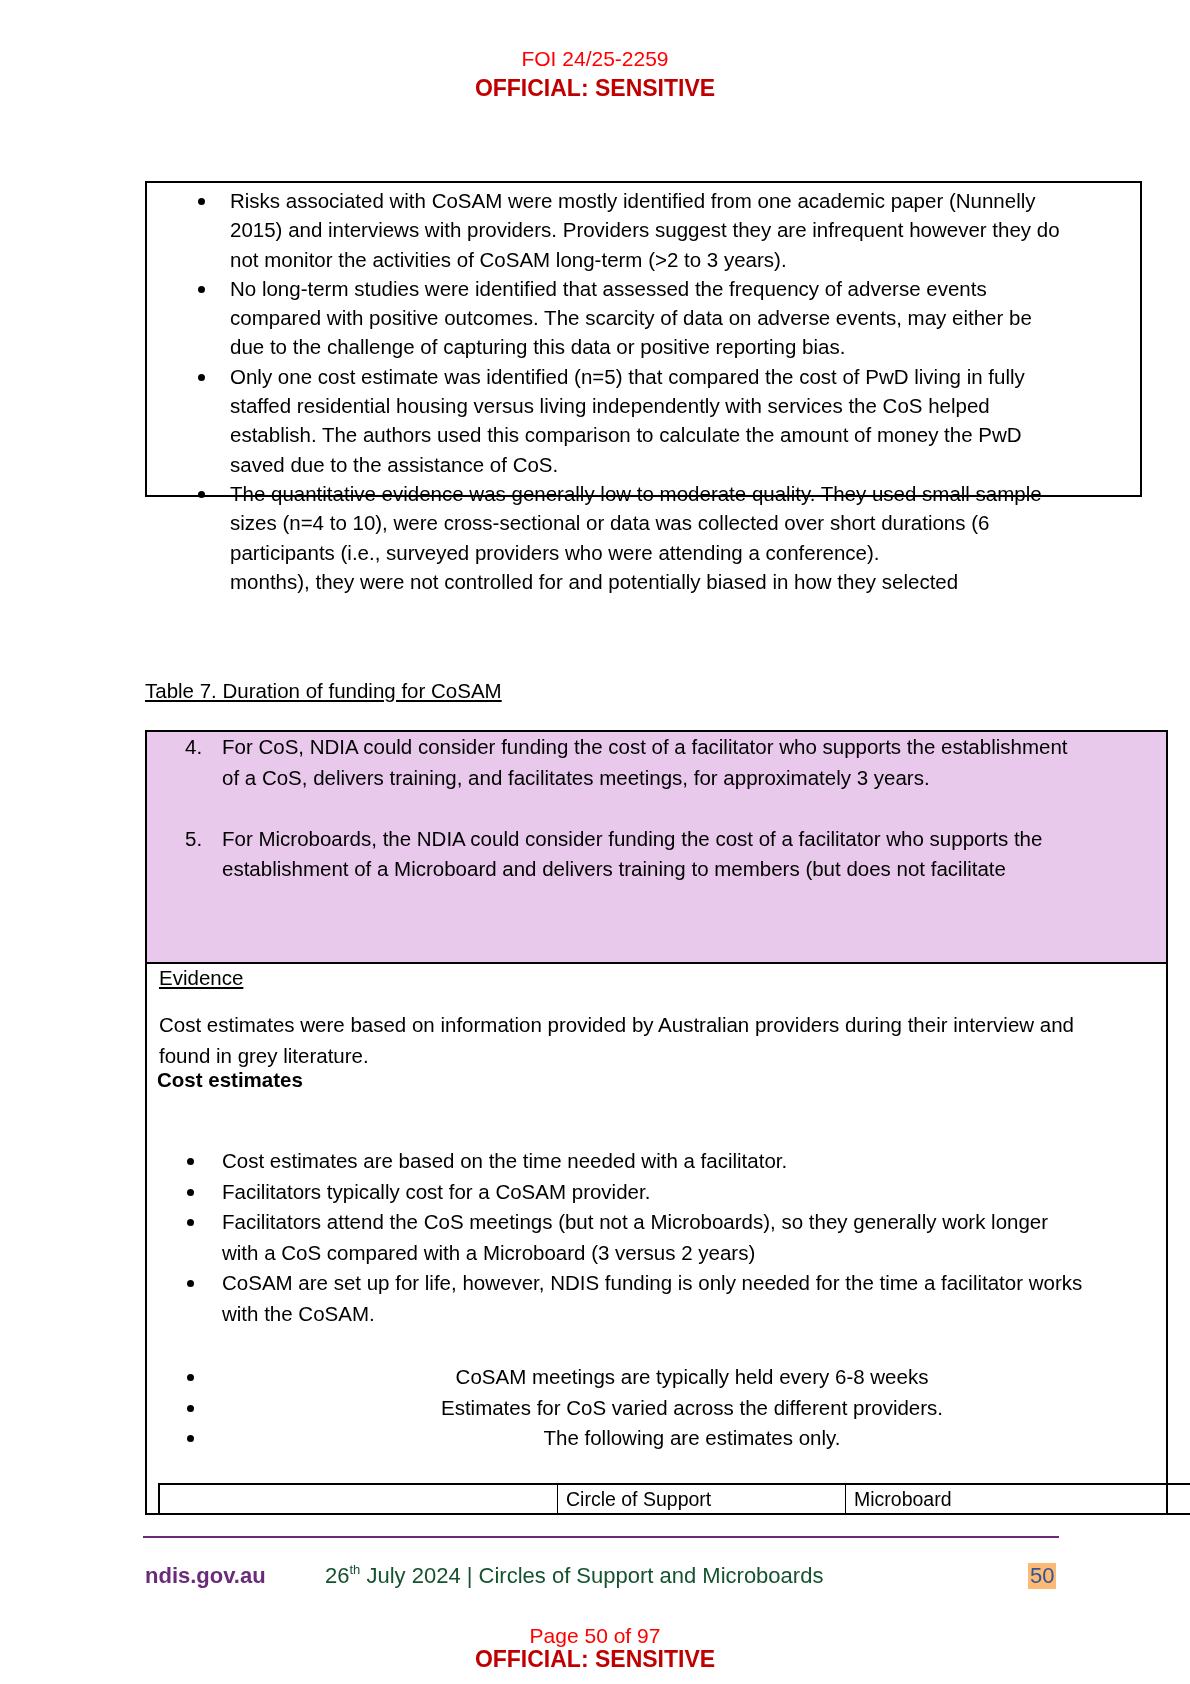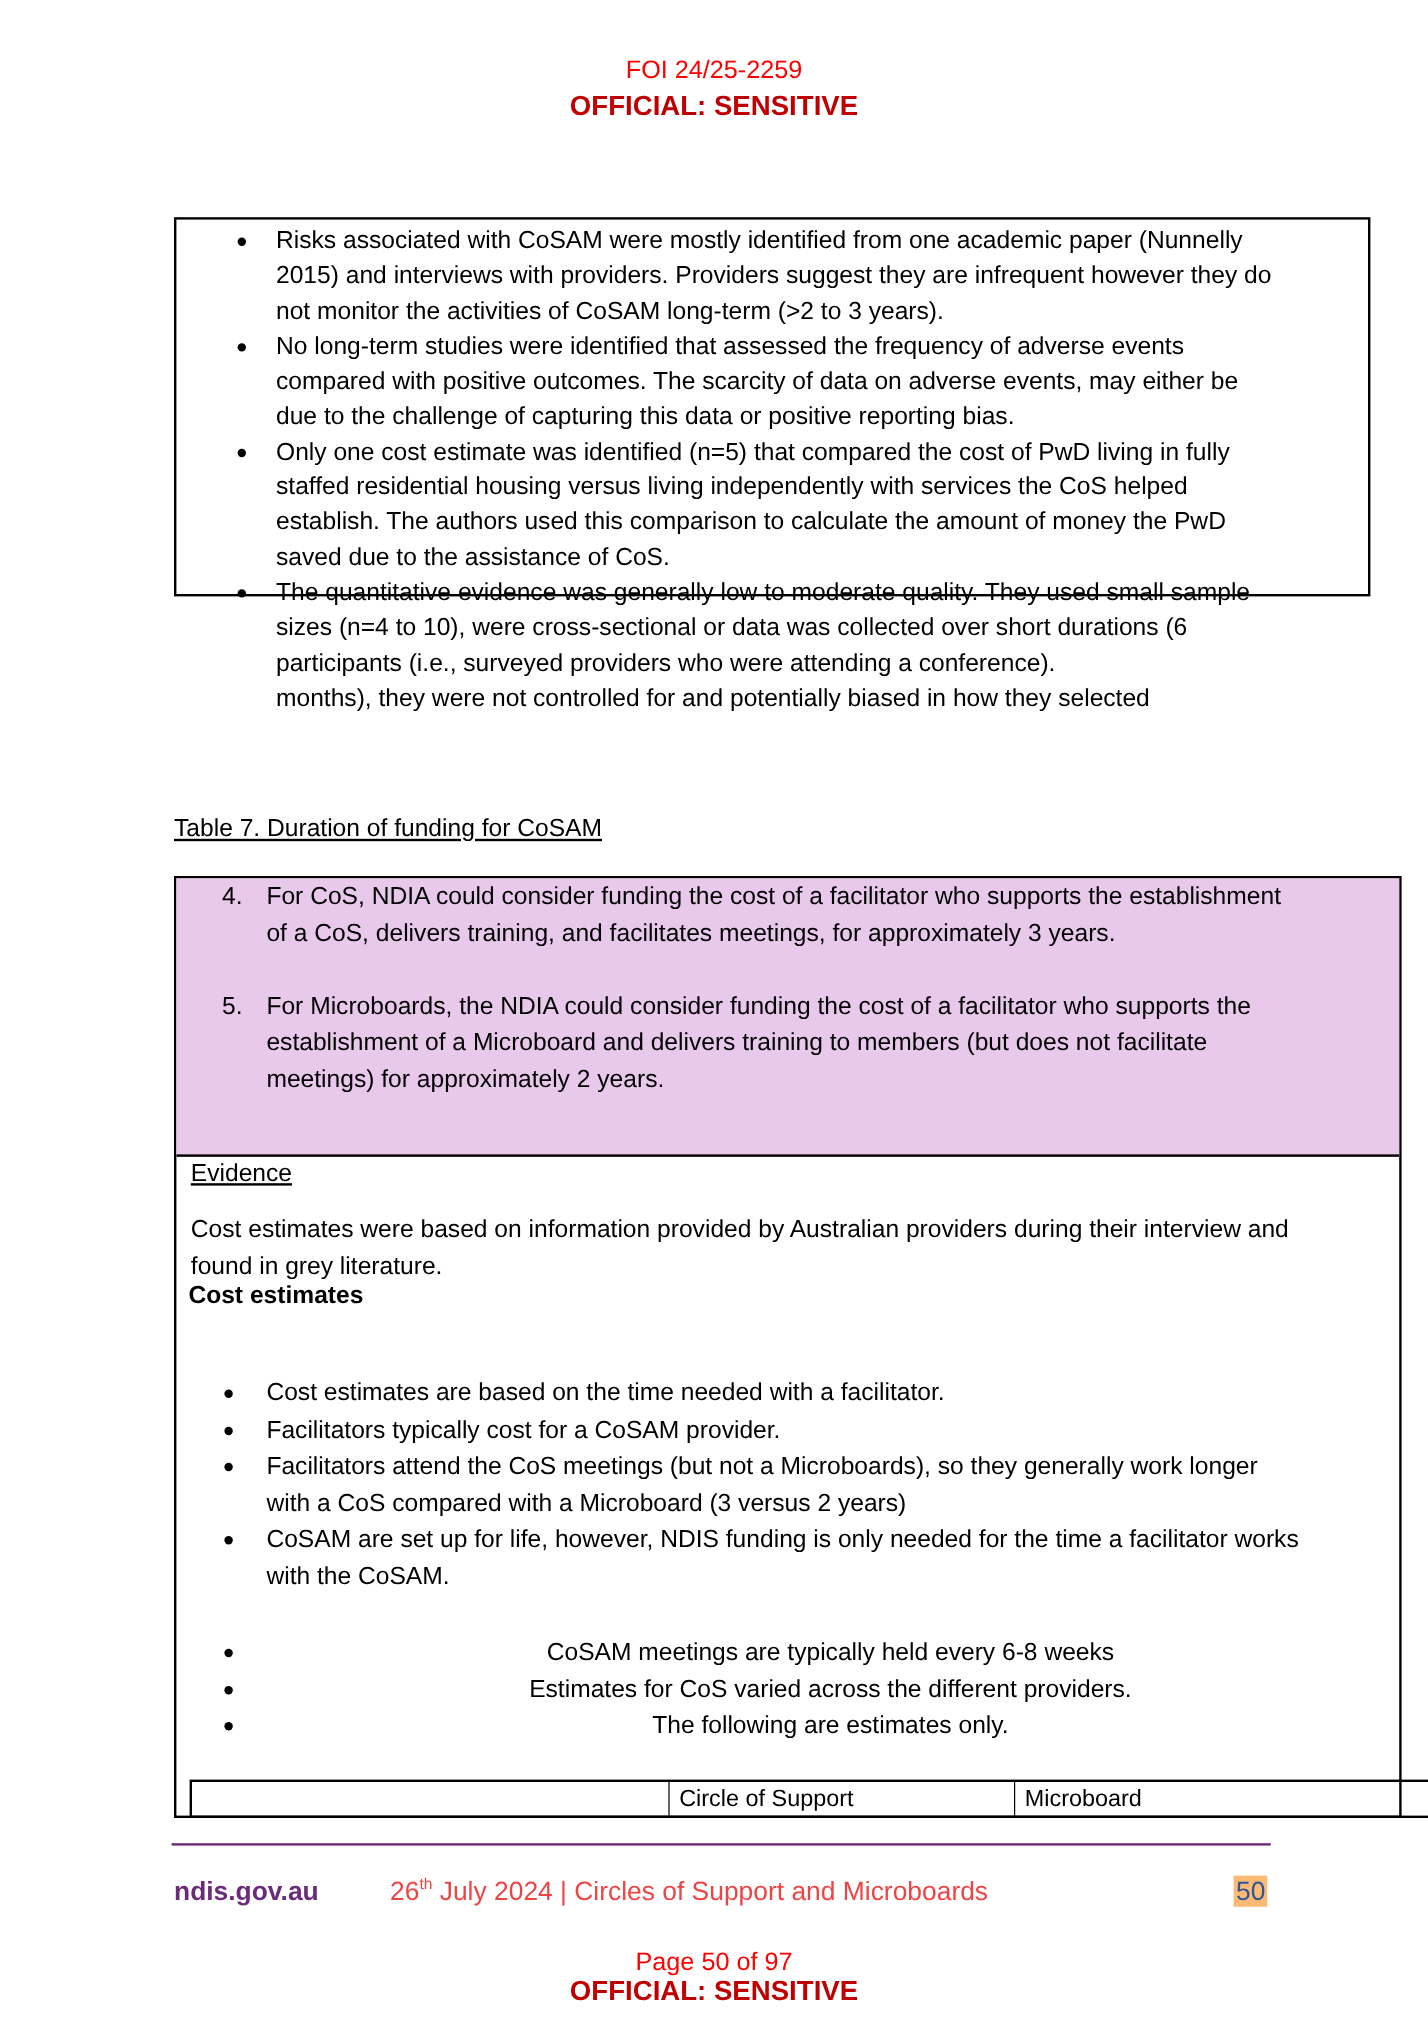--- a/index.html
+++ b/index.html
@@ -36,21 +36,21 @@
   .box2 .bullets li { line-height:30.5px; }
 
   .inner-table { left:11px; top:751px; width:1149px; height:32px; border:2px solid #000; box-sizing:border-box; display:flex; }
   .inner-table .cell { height:100%; box-sizing:border-box; font-size:19.5px; line-height:28px; padding-left:8px; }
   .inner-table .c1 { width:398px; border-right:1.5px solid #000; }
   .inner-table .c2 { width:288px; border-right:1.5px solid #000; }
   .inner-table .c3 { flex:1; }
 
   .footer-rule { left:143px; top:1536px; width:916px; height:2px; background:#6a2b7a; }
   .footer-site { left:145px; top:1563px; font-size:22px; font-weight:bold; color:#6a2b7a; line-height:26px; }
-  .footer-title { left:325px; top:1563px; font-size:22px; color:#ef4444; line-height:26px; }
+  .footer-title { left:325px; top:1563px; font-size:22px; color:#14532d; line-height:26px; }
   .footer-title sup { font-size:13px; vertical-align:9px; line-height:0; }
   .footer-page { left:1028px; top:1563px; font-size:22px; color:#2f5597; background:#fdba74; line-height:26px; padding:0 2px; }
   .page-of { top:1624px; font-size:21px; color:#ff0000; line-height:24px; }
   .official-bot { top:1646px; font-size:23px; font-weight:bold; color:#c00000; line-height:26px; }
 </style>
 </head>
 <body>
 
 <div class="abs center foi">FOI 24/25-2259</div>
 <div class="abs center official-top">OFFICIAL: SENSITIVE</div>
@@ -94,21 +94,20 @@
       <li>
         <span class="num">4.</span>
         <div>For CoS, NDIA could consider funding the cost of a facilitator who supports the establishment</div>
         <div>of a CoS, delivers training, and facilitates meetings, for approximately 3 years.</div>
       </li>
       <li class="gap"></li>
       <li>
         <span class="num">5.</span>
         <div>For Microboards, the NDIA could consider funding the cost of a facilitator who supports the</div>
         <div>establishment of a Microboard and delivers training to members (but does not facilitate</div>
-        <div>meetings) for approximately 2 years.</div>
       </li>
     </ul>
   </div>
 
   <div class="abs ev-head">Evidence</div>
   <div class="abs ev-para">
     <div>Cost estimates were based on information provided by Australian providers during their interview and</div>
     <div>found in grey literature.</div>
   </div>
   <div class="abs cost-head">Cost estimates</div>

